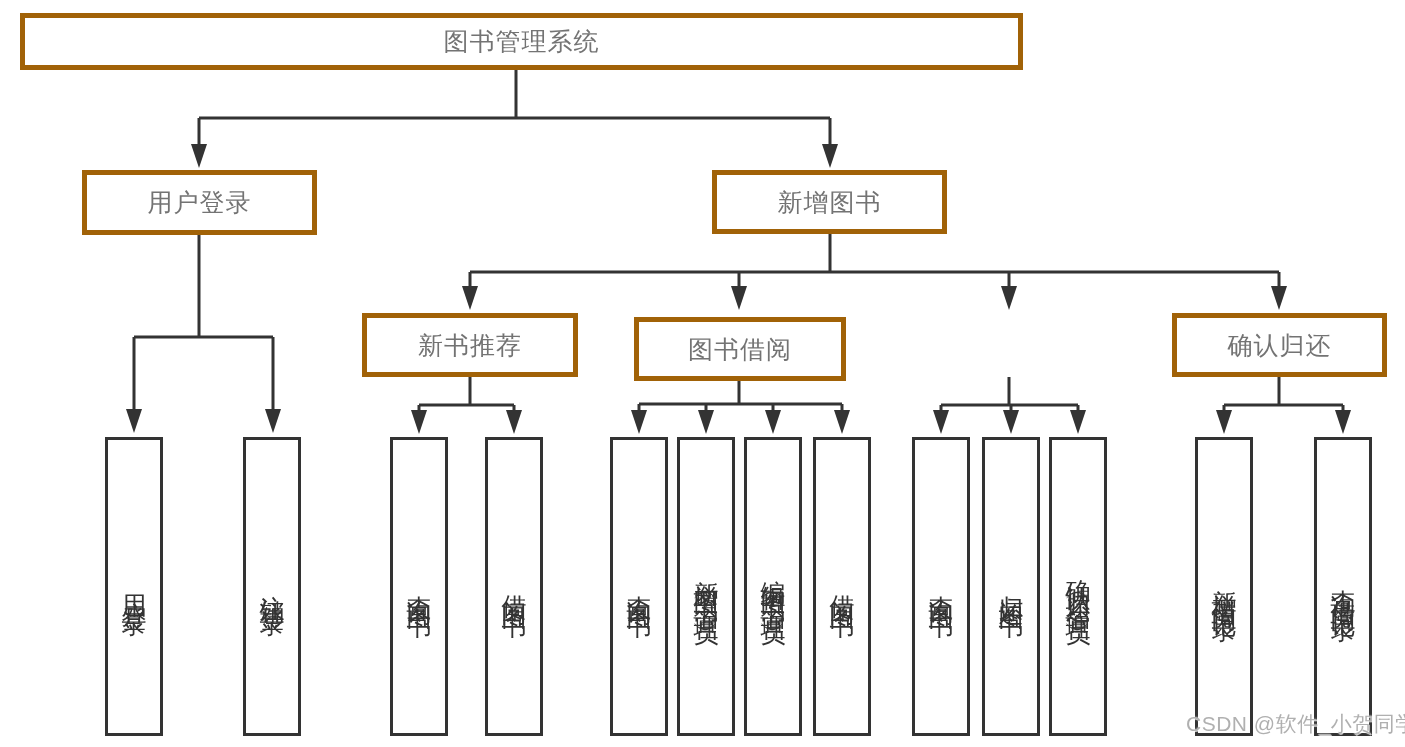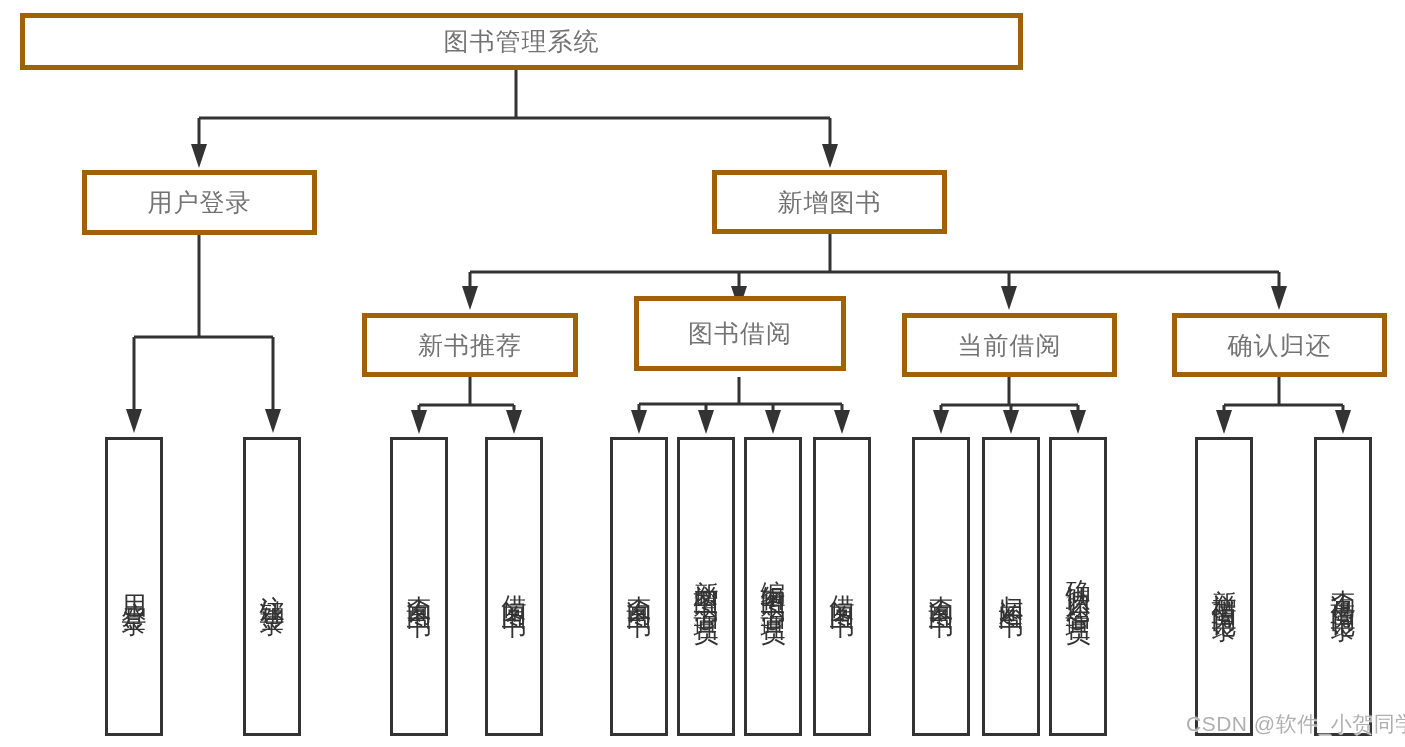--- a/index.html
+++ b/index.html
@@ -43,21 +43,21 @@
     color: #333333;
     line-height: 1;
   }
   
   .n-root   { left: 20px;  top: 13px;  width: 1003px; height: 57px; }
   
   .n-login  { left: 82px;  top: 170px; width: 235px; height: 65px; }
   .n-mgmt   { left: 712px; top: 170px; width: 235px; height: 64px; }
   
   .n-newb   { left: 362px;  top: 313px; width: 216px; height: 64px; }
-  .n-borrow { left: 634px;  top: 296px; width: 212px; height: 75px; }
+  .n-borrow { left: 634px;  top: 317px; width: 212px; height: 64px; }
   .n-curr   { left: 902px;  top: 313px; width: 215px; height: 64px; }
   .n-rec    { left: 1172px; top: 313px; width: 215px; height: 64px; }
   
   .leaf { top: 437px; width: 58px; height: 299px; }
   .l-g1a { left: 105px; }  .l-g1b { left: 243px; }
   .l-g2a { left: 390px; }  .l-g2b { left: 485px; }
   .l-g3a { left: 610px; }  .l-g3b { left: 677px; }  .l-g3c { left: 744px; }  .l-g3d { left: 813px; }
   .l-g4a { left: 912px; }  .l-g4b { left: 982px; }  .l-g4c { left: 1049px; }
   .l-g5a { left: 1195px; } .l-g5b { left: 1314px; }
   #watermark {
@@ -124,21 +124,20 @@
     </g>
   </svg>
 
   <div class="hbox n-root">图书管理系统</div>
 
   <div class="hbox n-login">用户登录</div>
   <div class="hbox n-mgmt">新增图书</div>
 
   <div class="hbox n-newb">新书推荐</div>
   <div class="hbox n-borrow">图书借阅</div>
-  <div class="hbox n-curr">当前借阅</div>
   <div class="hbox n-rec">确认归还</div>
 
   <div class="vbox leaf l-g1a">用户登录</div>
   <div class="vbox leaf l-g1b">注销登录</div>
 
   <div class="vbox leaf l-g2a">查询图书</div>
   <div class="vbox leaf l-g2b">借阅图书</div>
 
   <div class="vbox leaf l-g3a">查询图书</div>
   <div class="vbox leaf l-g3b">新增图书（管理员）</div>

